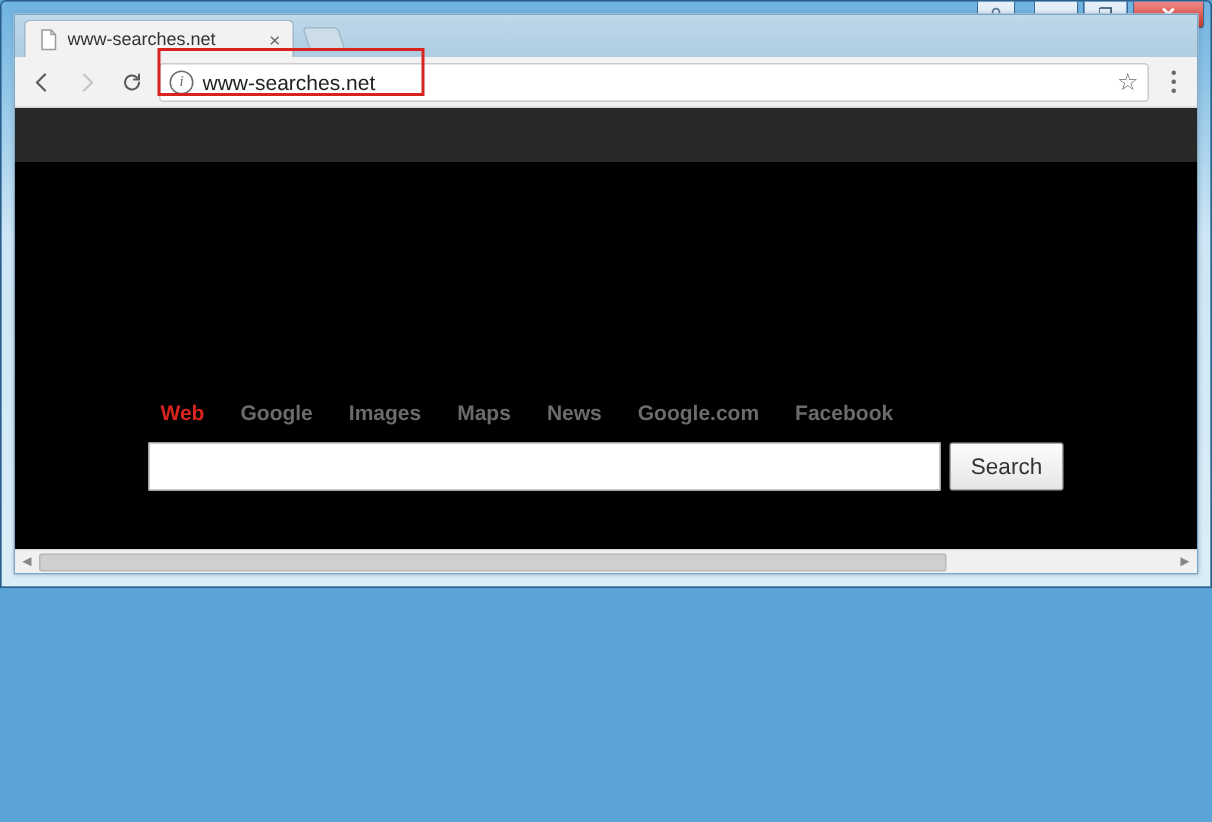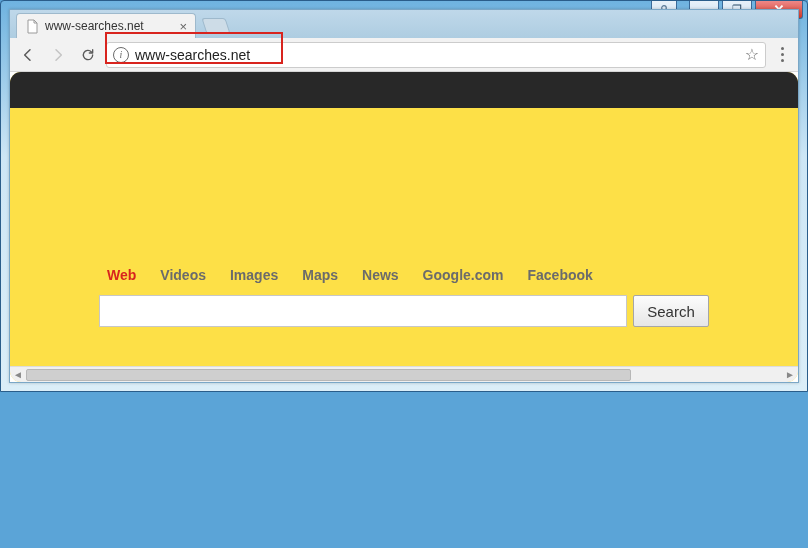--- a/index.html
+++ b/index.html
@@ -80,21 +80,21 @@
   .menu-btn { width: 20px; display:flex; flex-direction:column; align-items:center; gap:3px; padding: 4px 2px;}
   .menu-btn span { width: 3px; height: 3px; background: #6b6b6b; border-radius: 50%; }
 
   .red-highlight {
     position: absolute; border: 2px solid #d8241e; pointer-events: none;
     left: 95px; top: 22px; width: 178px; height: 32px;
   }
 
   
   .content {
-    flex: 1; background: #fde047; position: relative; overflow: hidden; border-radius: 11px;
+    flex: 1; background: #000000; position: relative; overflow: hidden;
   }
   .blackbar { height: 36px; background: #282828; }
   .search-area {
     position: absolute; top: 195px; left: 50%; transform: translateX(-50%);
     width: 610px;
   }
   .catnav {
     display: flex; gap: 24px; font-size: 14px; font-weight: bold;
     color: #6b6b6b; margin-bottom: 12px; padding-left: 8px;
   }
@@ -196,21 +196,21 @@
     </div>
 
     <div class="red-highlight"></div>
 
     <div class="content">
       <div class="blackbar"></div>
 
       <div class="search-area">
         <div class="catnav">
           <a href="#" class="active">Web</a>
-          <a href="#">Videos</a>
+          <a href="#">Google</a>
           <a href="#">Images</a>
           <a href="#">Maps</a>
           <a href="#">News</a>
           <a href="#">Google.com</a>
           <a href="#">Facebook</a>
         </div>
         <div class="searchrow">
           <input class="searchbox" type="text" value="" style="">
           <button class="searchbtn">Search</button>
         </div>

